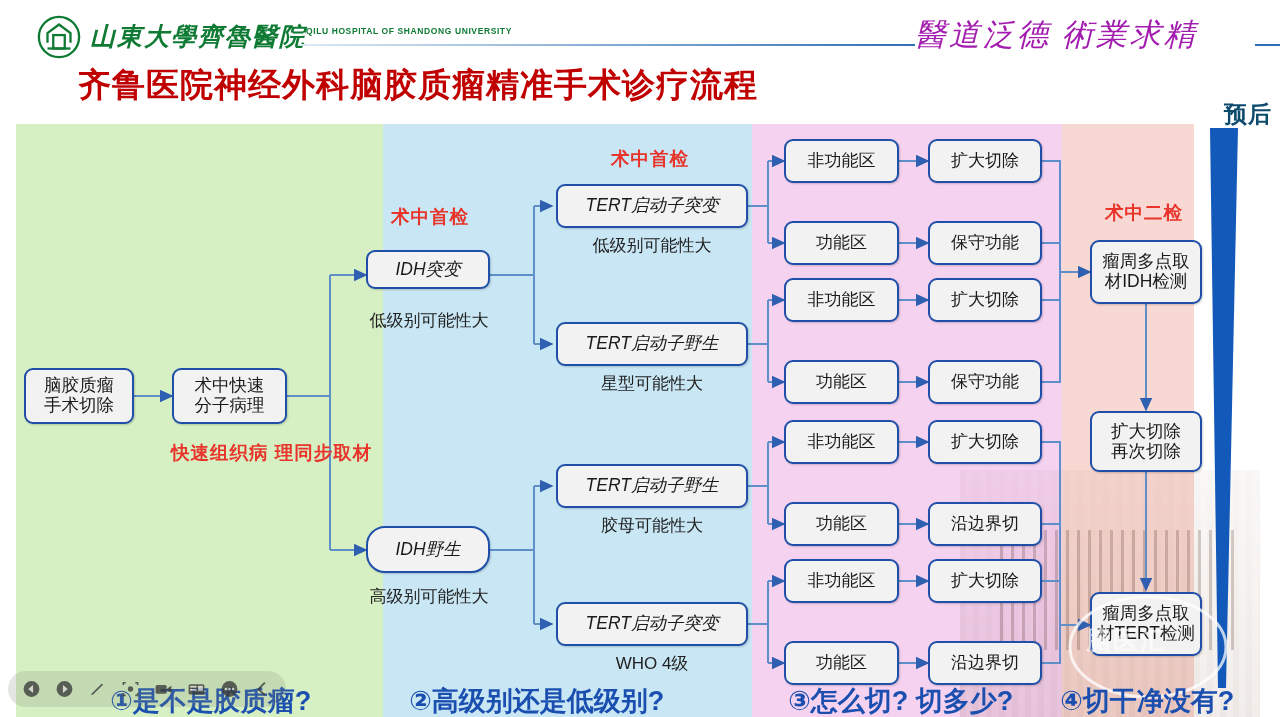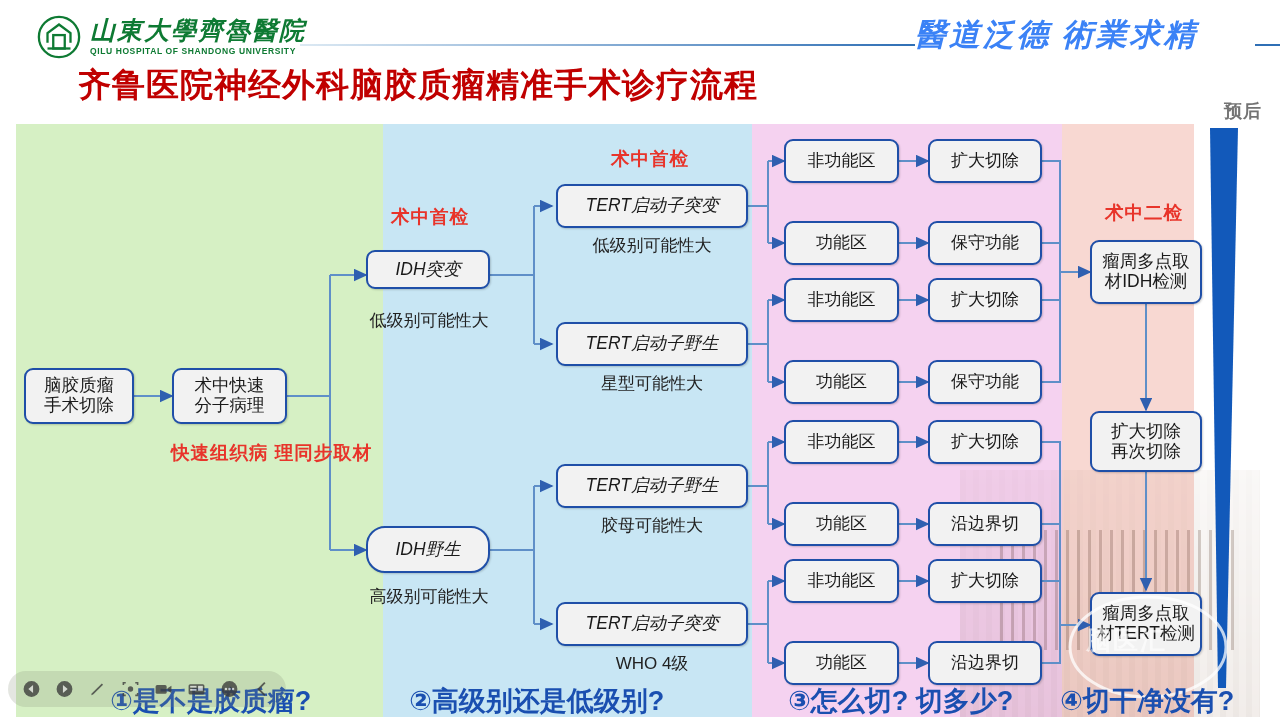--- a/index.html
+++ b/index.html
@@ -7,29 +7,29 @@
     width:1280px;height:717px;overflow:hidden;position:relative;
     background:#ffffff;
     font-family:"Liberation Sans","DejaVu Sans",sans-serif;
   }
   #stage{position:absolute;left:0;top:0;width:1280px;height:717px;overflow:hidden;background:#fff;}
 
   
   .header{position:absolute;left:0;top:0;width:1280px;height:112px;background:#ffffff;}
   .logo-wrap{position:absolute;left:36px;top:14px;display:flex;align-items:center;gap:8px;}
   .logo-mark{width:46px;height:46px;}
-  .logo-text{display:flex;flex-direction:column;justify-content:center;}
+  .logo-text{display:flex;flex-direction:row;justify-content:center;}
   .logo-cn{font-family:"Liberation Serif","DejaVu Serif",serif;font-size:25px;color:#0e7a33;
            font-weight:bold;letter-spacing:2px;line-height:1.05;font-style:italic;}
   .logo-en{font-size:8.5px;color:#0e7a33;font-weight:bold;letter-spacing:0.6px;margin-top:2px;}
   .hline{position:absolute;left:300px;top:44px;width:615px;height:2px;
          background:linear-gradient(to right,#dce9f3,#2f6fb5);}
   .hline2{position:absolute;left:1255px;top:44px;width:25px;height:2px;background:#2f6fb5;}
   .motto{position:absolute;left:915px;top:14px;font-family:"Liberation Serif","DejaVu Serif",serif;
-         font-size:31px;color:#3b82f6;font-weight:bold;font-style:italic;letter-spacing:3px;
+         font-size:31px;color:#a21caf;font-weight:normal;font-style:italic;letter-spacing:3px;
          white-space:nowrap;}
   .maintitle{position:absolute;left:78px;top:63px;font-family:"Liberation Serif","DejaVu Serif",serif;
              font-size:33px;font-weight:bold;color:#c00000;letter-spacing:1px;white-space:nowrap;}
 
   
   .band{position:absolute;top:124px;height:593px;}
   .band-green {left:16px;  width:367px; background:#d6f0c4;}
   .band-blue  {left:383px; width:369px; background:#c8e6f4;}
   .band-pink  {left:752px; width:310px; background:#f5d2f0;}
   .band-salmon{left:1062px;width:132px; background:#f8d8d2;}
@@ -40,21 +40,21 @@
             background:
               linear-gradient(to bottom, rgba(255,255,255,.65), rgba(255,255,255,.10)),
               repeating-linear-gradient(90deg,#b9a79a 0 6px, #cdbcb1 6px 13px);
             mix-blend-mode:multiply;}
   .backdrop2{position:absolute;left:1000px;top:530px;width:240px;height:120px;opacity:.35;
              background:repeating-linear-gradient(90deg,#8d7b70 0 3px, transparent 3px 11px);
              mix-blend-mode:multiply;}
 
   
   .prognosis-tri{position:absolute;left:1208px;top:128px;width:34px;height:560px;}
-  .prognosis-label{position:absolute;left:1224px;top:99px;font-size:18px;color:#737373;
+  .prognosis-label{position:absolute;left:1224px;top:99px;font-size:23px;color:#0c4a6e;
                    font-weight:bold;white-space:nowrap;letter-spacing:1px;}
 
   
   #wires{position:absolute;left:0;top:0;width:1280px;height:717px;pointer-events:none;}
 
   
   .node{position:absolute;box-sizing:border-box;
         background:#f2f2f2;border:2.2px solid #1f4fa8;border-radius:9px;
         display:flex;align-items:center;justify-content:center;text-align:center;
         color:#1a1a1a;line-height:1.12;

